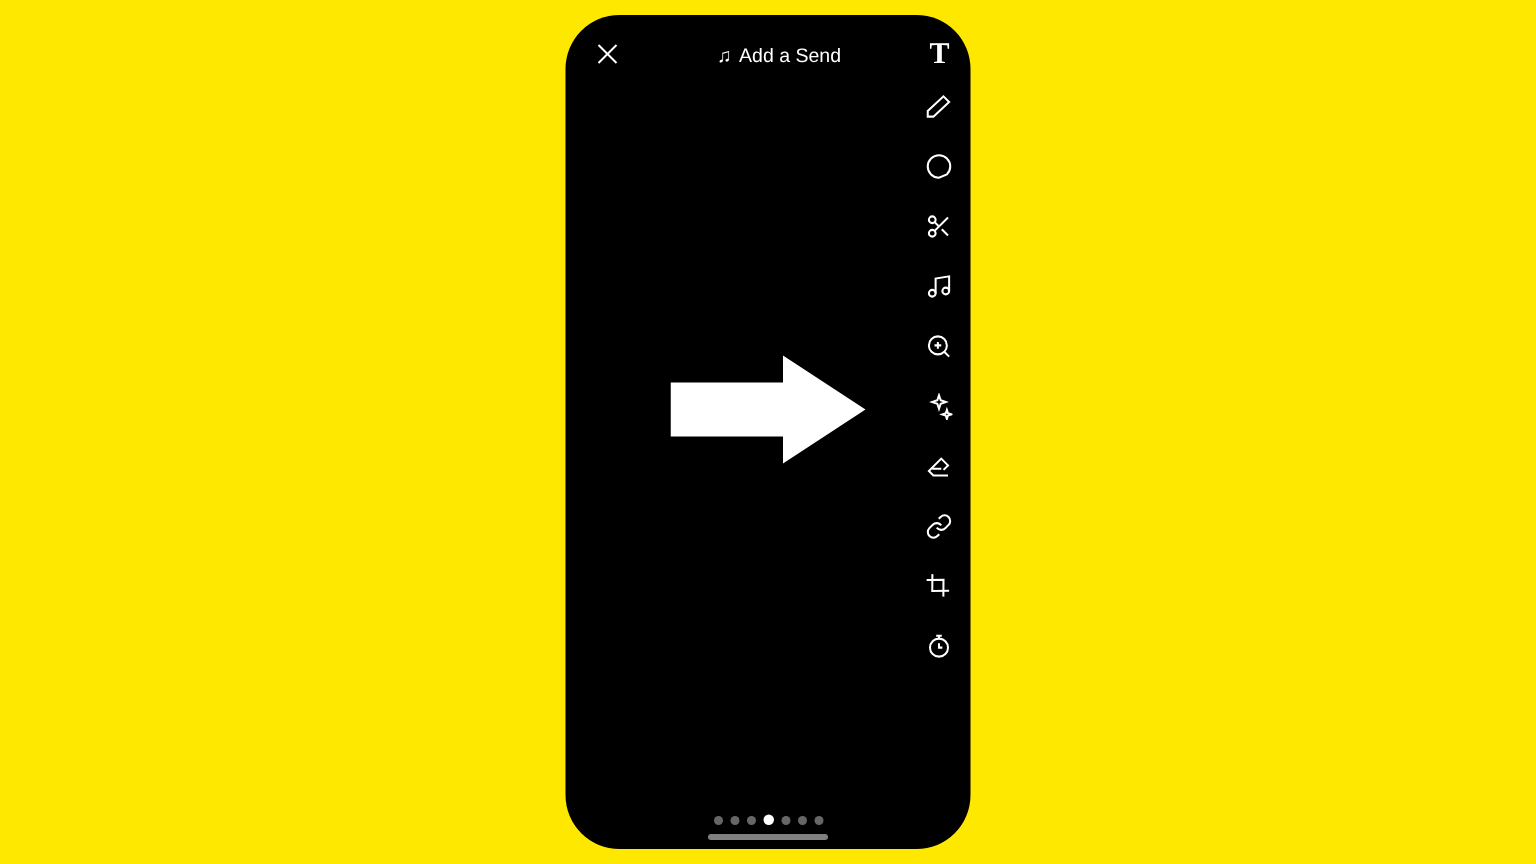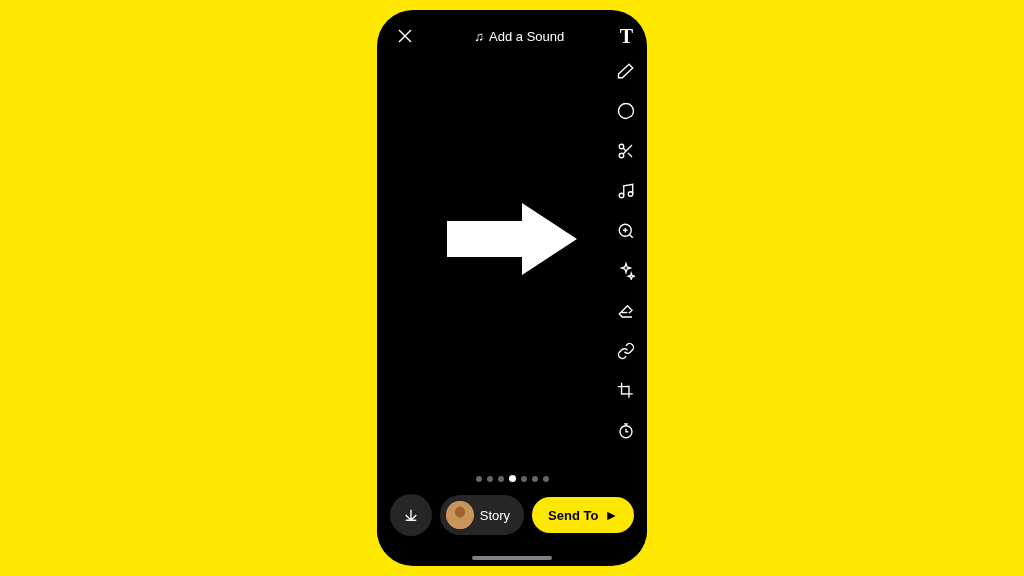--- a/index.html
+++ b/index.html
@@ -227,21 +227,21 @@
   <div class="top-bar">
     <div class="close-btn">
       <svg class="icon-svg" viewBox="0 0 24 24">
         <line x1="4" y1="4" x2="20" y2="20"></line>
         <line x1="20" y1="4" x2="4" y2="20"></line>
       </svg>
     </div>
 
     <div class="add-sound">
       <span class="music-icon-top">♫</span>
-      <span>Add a Sound</span>
+      <span>Add a Send</span>
     </div>
 
     <div class="text-tool-top">T</div>
   </div>
 
   <div class="main-content">
 
     <div class="arrow">
       <svg viewBox="0 0 130 80" class="arrow-shape">
         <polygon points="0,22 75,22 75,4 130,40 75,76 75,58 0,58" fill="white"></polygon>
@@ -333,43 +333,16 @@
   <div class="dots-container">
     <div class="dot"></div>
     <div class="dot"></div>
     <div class="dot"></div>
     <div class="dot active"></div>
     <div class="dot"></div>
     <div class="dot"></div>
     <div class="dot"></div>
   </div>
 
-  <div class="bottom-bar">
-
-    <div class="download-btn">
-      <svg class="icon-svg" viewBox="0 0 24 24">
-        <path d="M12 5v14M5 12l7 7 7-7"></path>
-        <line x1="5" y1="19" x2="19" y2="19"></line>
-      </svg>
-    </div>
-
-    <div class="story-btn">
-      <div class="story-avatar">
-
-        <svg width="28" height="28" viewBox="0 0 28 28">
-          <circle cx="14" cy="14" r="14" fill="#c8955a"></circle>
-          <ellipse cx="14" cy="11" rx="5" ry="5.5" fill="#a06030"></ellipse>
-          <ellipse cx="14" cy="26" rx="9" ry="7" fill="#c8955a"></ellipse>
-        </svg>
-      </div>
-      <span>Story</span>
-    </div>
-
-    <div class="send-to-btn">
-      <span>Send To</span>
-      <span class="send-arrow">►</span>
-    </div>
-
-  </div>
 
   <div class="home-indicator"></div>
 
 </div>
 
 </body></html>

